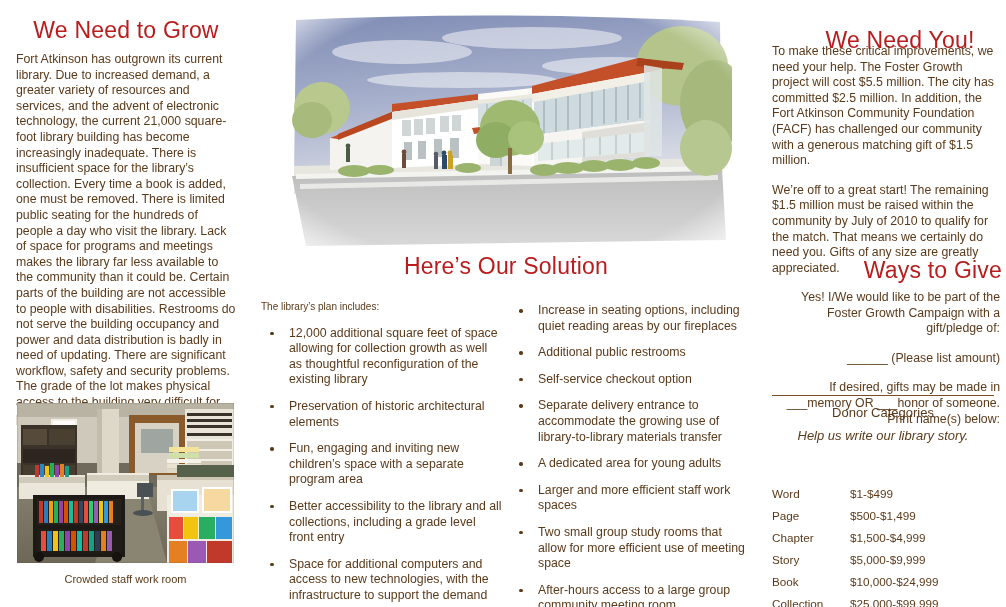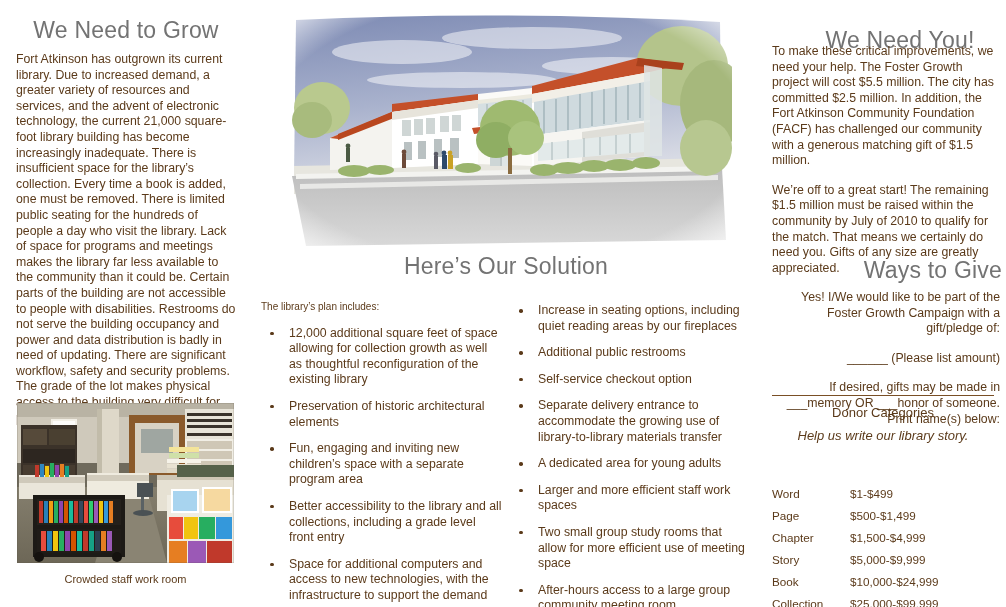--- a/index.html
+++ b/index.html
@@ -33,21 +33,21 @@
     position: absolute;
     left: 760px;
     top: 0px;
     width: 246px;
     height: 607px;
   }
 
   h1.section-head {
     font-size: 23px;
     font-weight: normal;
-    color: #737373;
+    color: #b91c1c;
     margin: 0;
     text-align: center;
     letter-spacing: 0.2px;
     line-height: 1.1;
   }
 
   .body-text {
     font-size: 12.3px;
     line-height: 15.6px;
     color: #5b3a1a;

